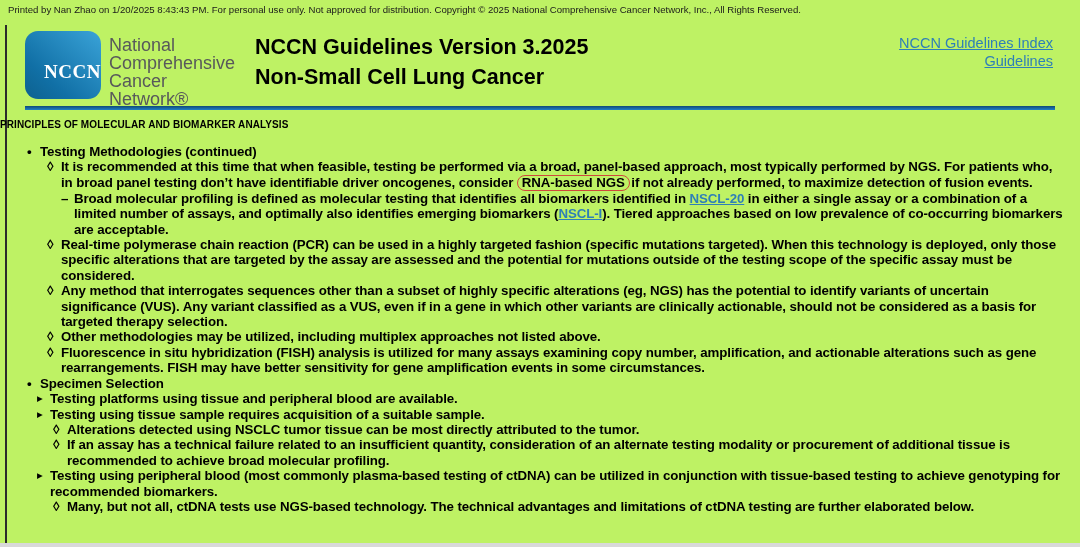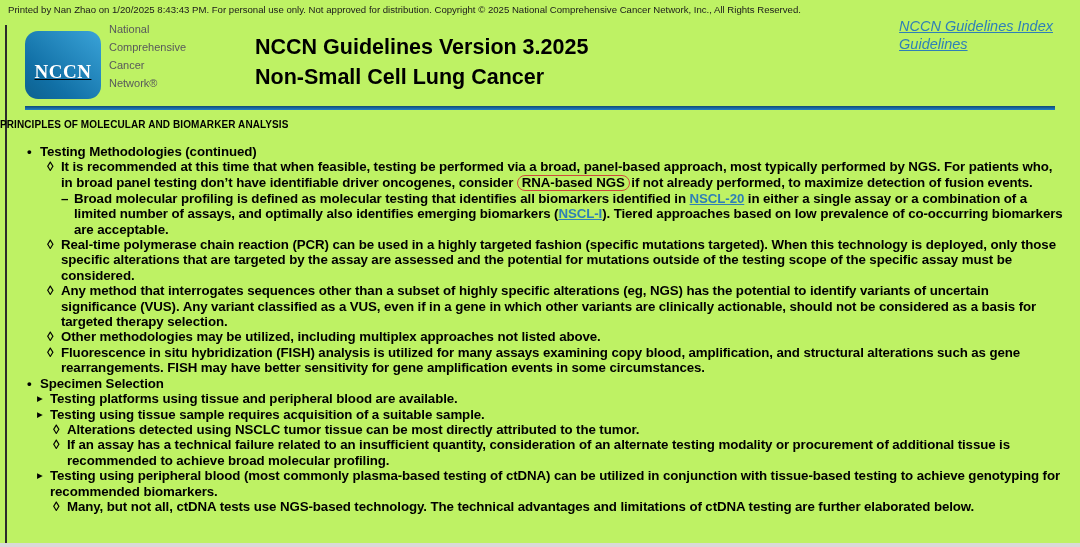--- a/index.html
+++ b/index.html
@@ -16,32 +16,32 @@
   }
 
   .left-border { position:absolute; left:5px; top:25px; width:2px; height:522px; background:#2b2b2b; }
   .bottom-strip { position:absolute; left:0; bottom:0; width:100%; height:4px; background:#d9d9d9; }
 
   
   .logo-box {
     position:absolute; left:25px; top:31px; width:76px; height:68px;
     border-radius:13px;
     background:linear-gradient(to bottom left,#3aa3d8,#1170a6 70%,#0d618f);
-    display:flex; align-items:center; justify-content:center;text-decoration:underline;
+    display:flex; align-items:center; justify-content:flex-end;
   }
   .logo-box span {
     color:#fff; font-family:"Liberation Serif","DejaVu Serif",serif;
     font-weight:700; font-size:19px; letter-spacing:0.5px; margin-top:14px;
   }
   .org-name {
-    position:absolute; left:109px; top:20px; color:#58595b;
-    font-size:11px; line-height:18px; font-weight:400;
+    position:absolute; left:109px; top:36px; color:#58595b;
+    font-size:18px; line-height:18px; font-weight:400;
   }
   .doc-title { position:absolute; left:255px; top:32px; font-weight:700; font-size:21.5px; line-height:30px; color:#000; }
-  .nav-links { position:absolute; right:27px; top:18px; text-align:left; font-size:14.5px; line-height:17.5px;font-style:italic; }
+  .nav-links { position:absolute; right:27px; top:35px; text-align:right; font-size:14.5px; line-height:17.5px; }
   .nav-links a { color:#2e7fb8; text-decoration:underline; cursor:pointer; display:block; }
 
   .divider { position:absolute; left:25px; top:106px; width:1030px; height:3.5px;
     background:linear-gradient(to bottom,#0e4a77,#1f7fc4); }
 
   .page-heading { position:absolute; top:119px; left:0; width:100%; 
     font-weight:700; font-size:10px; letter-spacing:0.1px; }
 
   
   .content { position:absolute; top:144px; left:0; right:14px; font-weight:700;
@@ -122,21 +122,21 @@
       <span class="tx">Any method that interrogates sequences other than a subset of highly specific alterations (eg, NGS) has the potential to identify variants of uncertain significance (VUS). Any variant classified as a VUS, even if in a gene in which other variants are clinically actionable, should not be considered as a basis for targeted therapy selection.</span>
     </div>
 
     <div class="li l-d">
       <span class="mk">◊</span>
       <span class="tx">Other methodologies may be utilized, including multiplex approaches not listed above.</span>
     </div>
 
     <div class="li l-d">
       <span class="mk">◊</span>
-      <span class="tx">Fluorescence in situ hybridization (FISH) analysis is utilized for many assays examining copy blood, amplification, and structural alterations such as gene rearrangements. FISH may have better sensitivity for gene amplification events in some circumstances.</span>
+      <span class="tx">Fluorescence in situ hybridization (FISH) analysis is utilized for many assays examining copy number, amplification, and actionable alterations such as gene rearrangements. FISH may have better sensitivity for gene amplification events in some circumstances.</span>
     </div>
 
     <div class="li l-b1">
       <span class="mk">•</span>
       <span class="tx">Specimen Selection</span>
     </div>
 
     <div class="li l-t">
       <span class="mk">▸</span>
       <span class="tx">Testing platforms using tissue and peripheral blood are available.</span>

